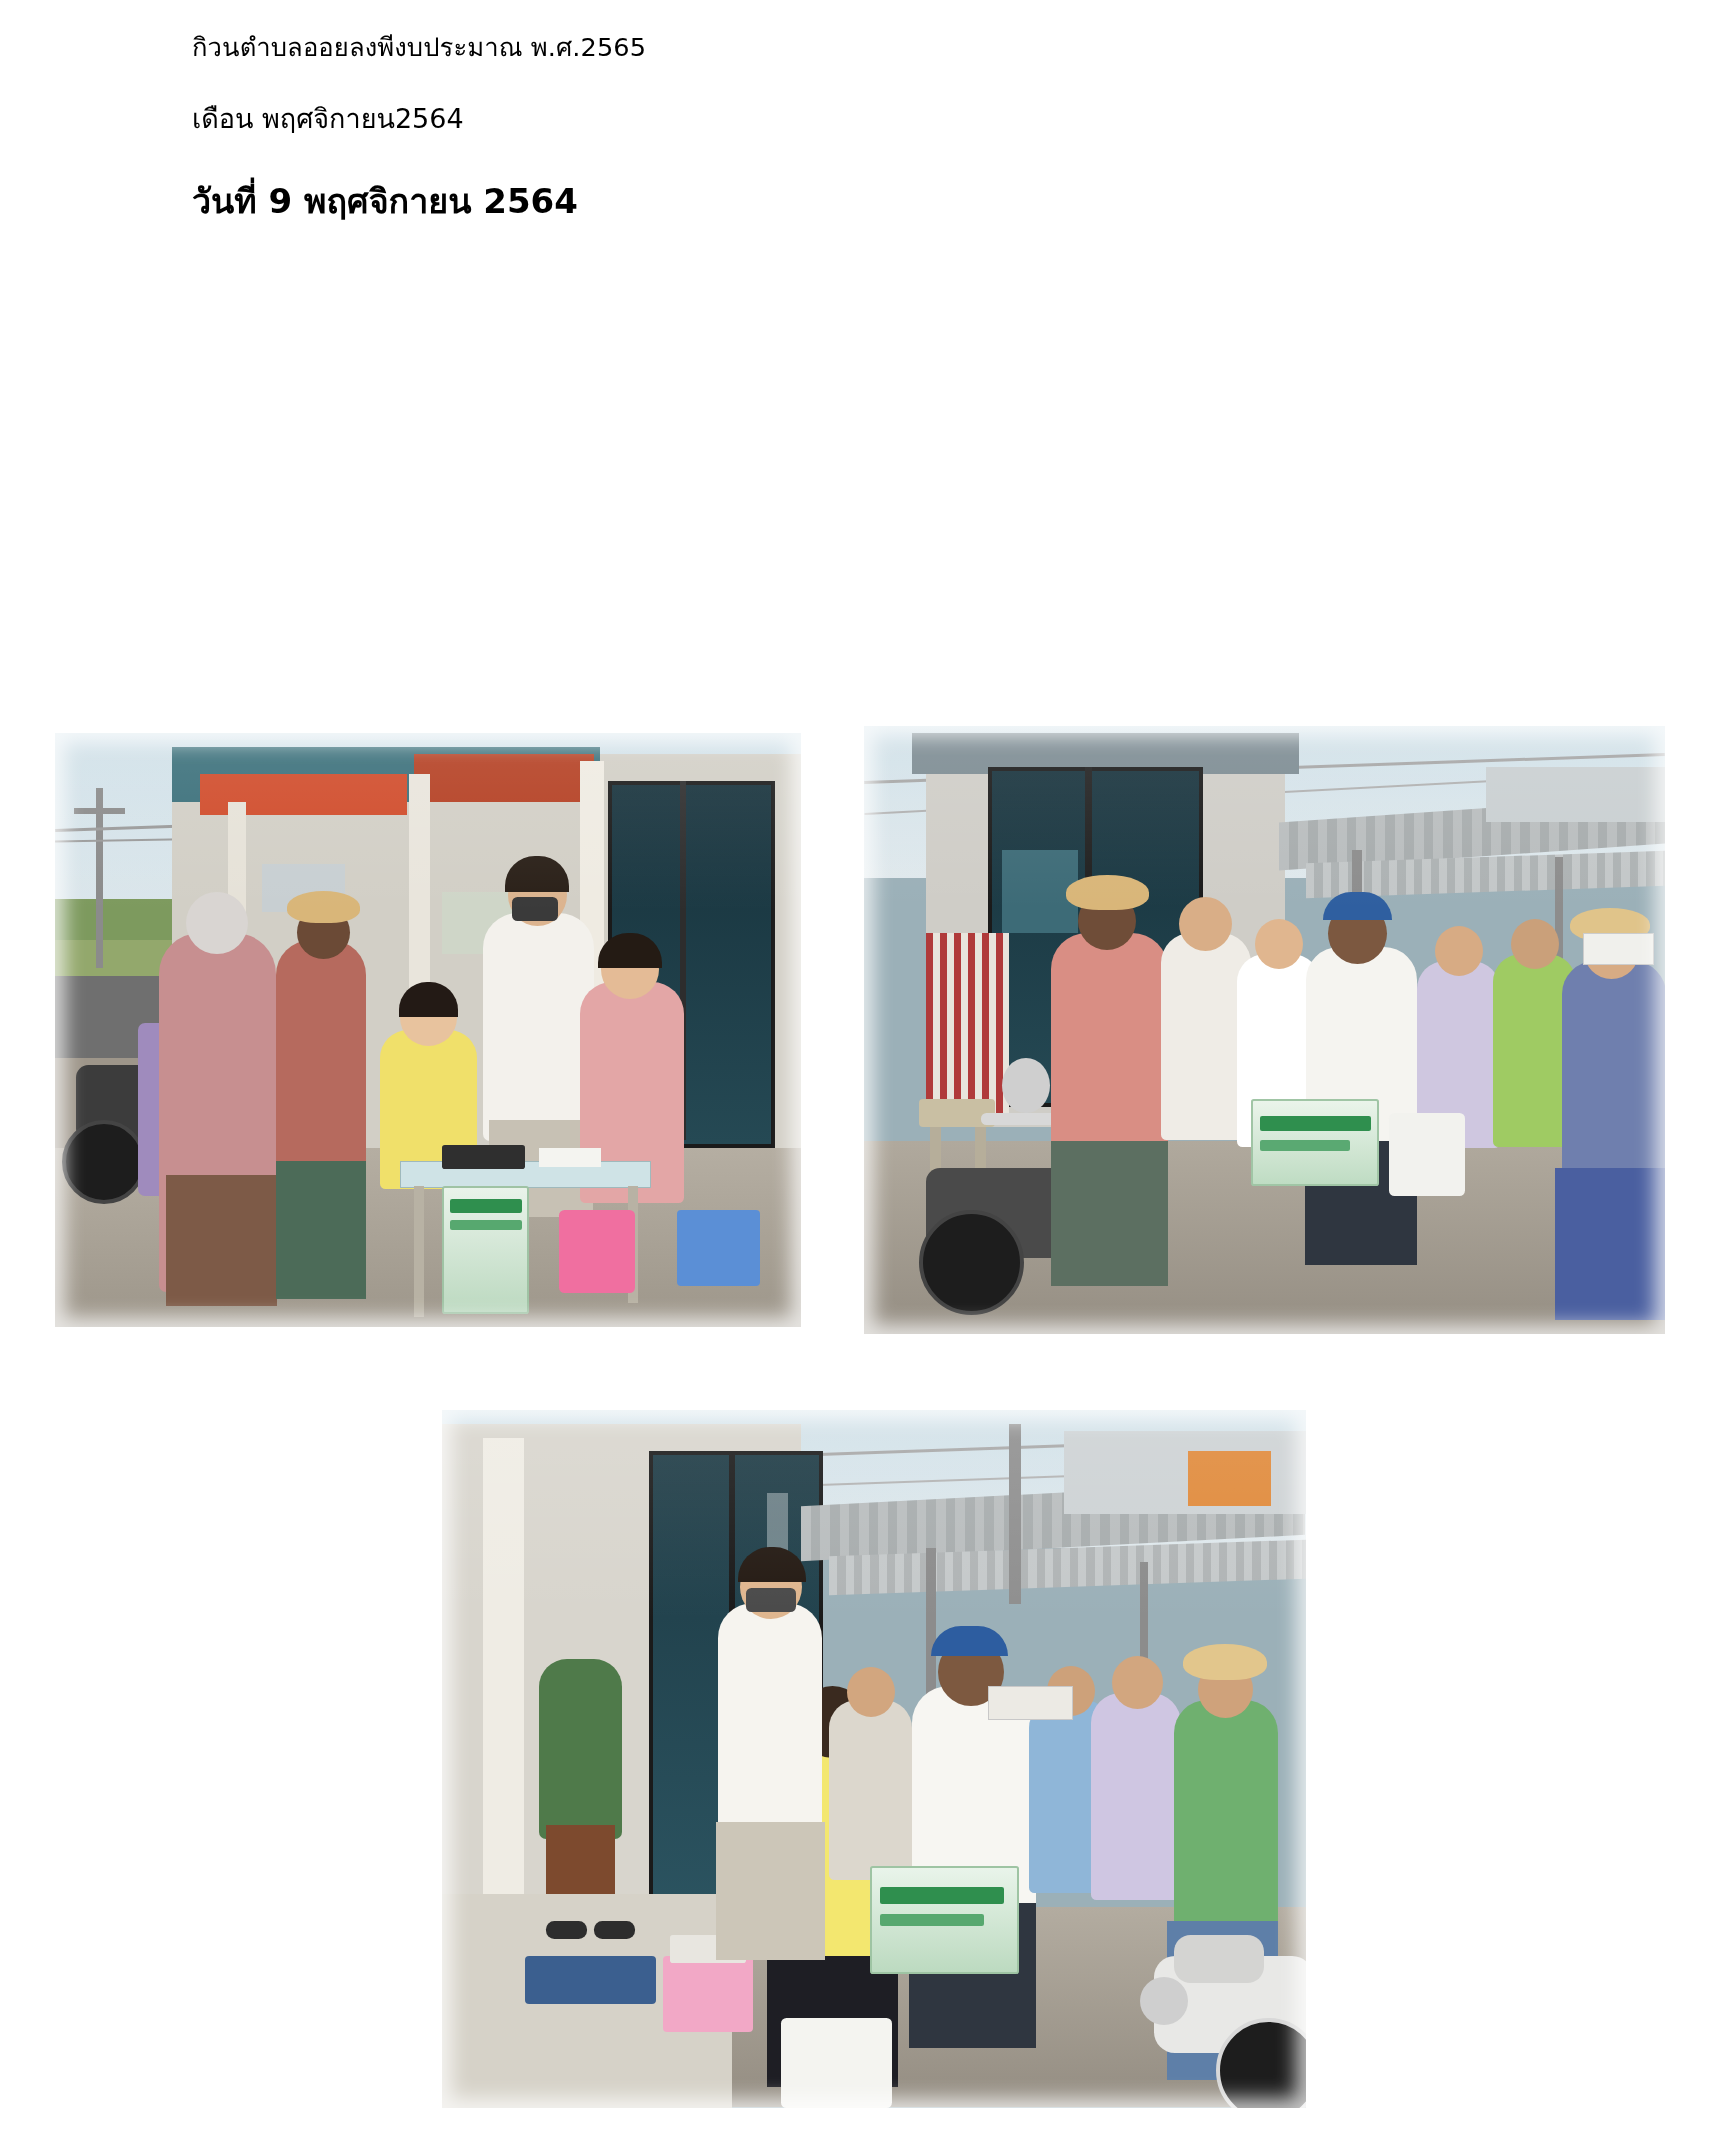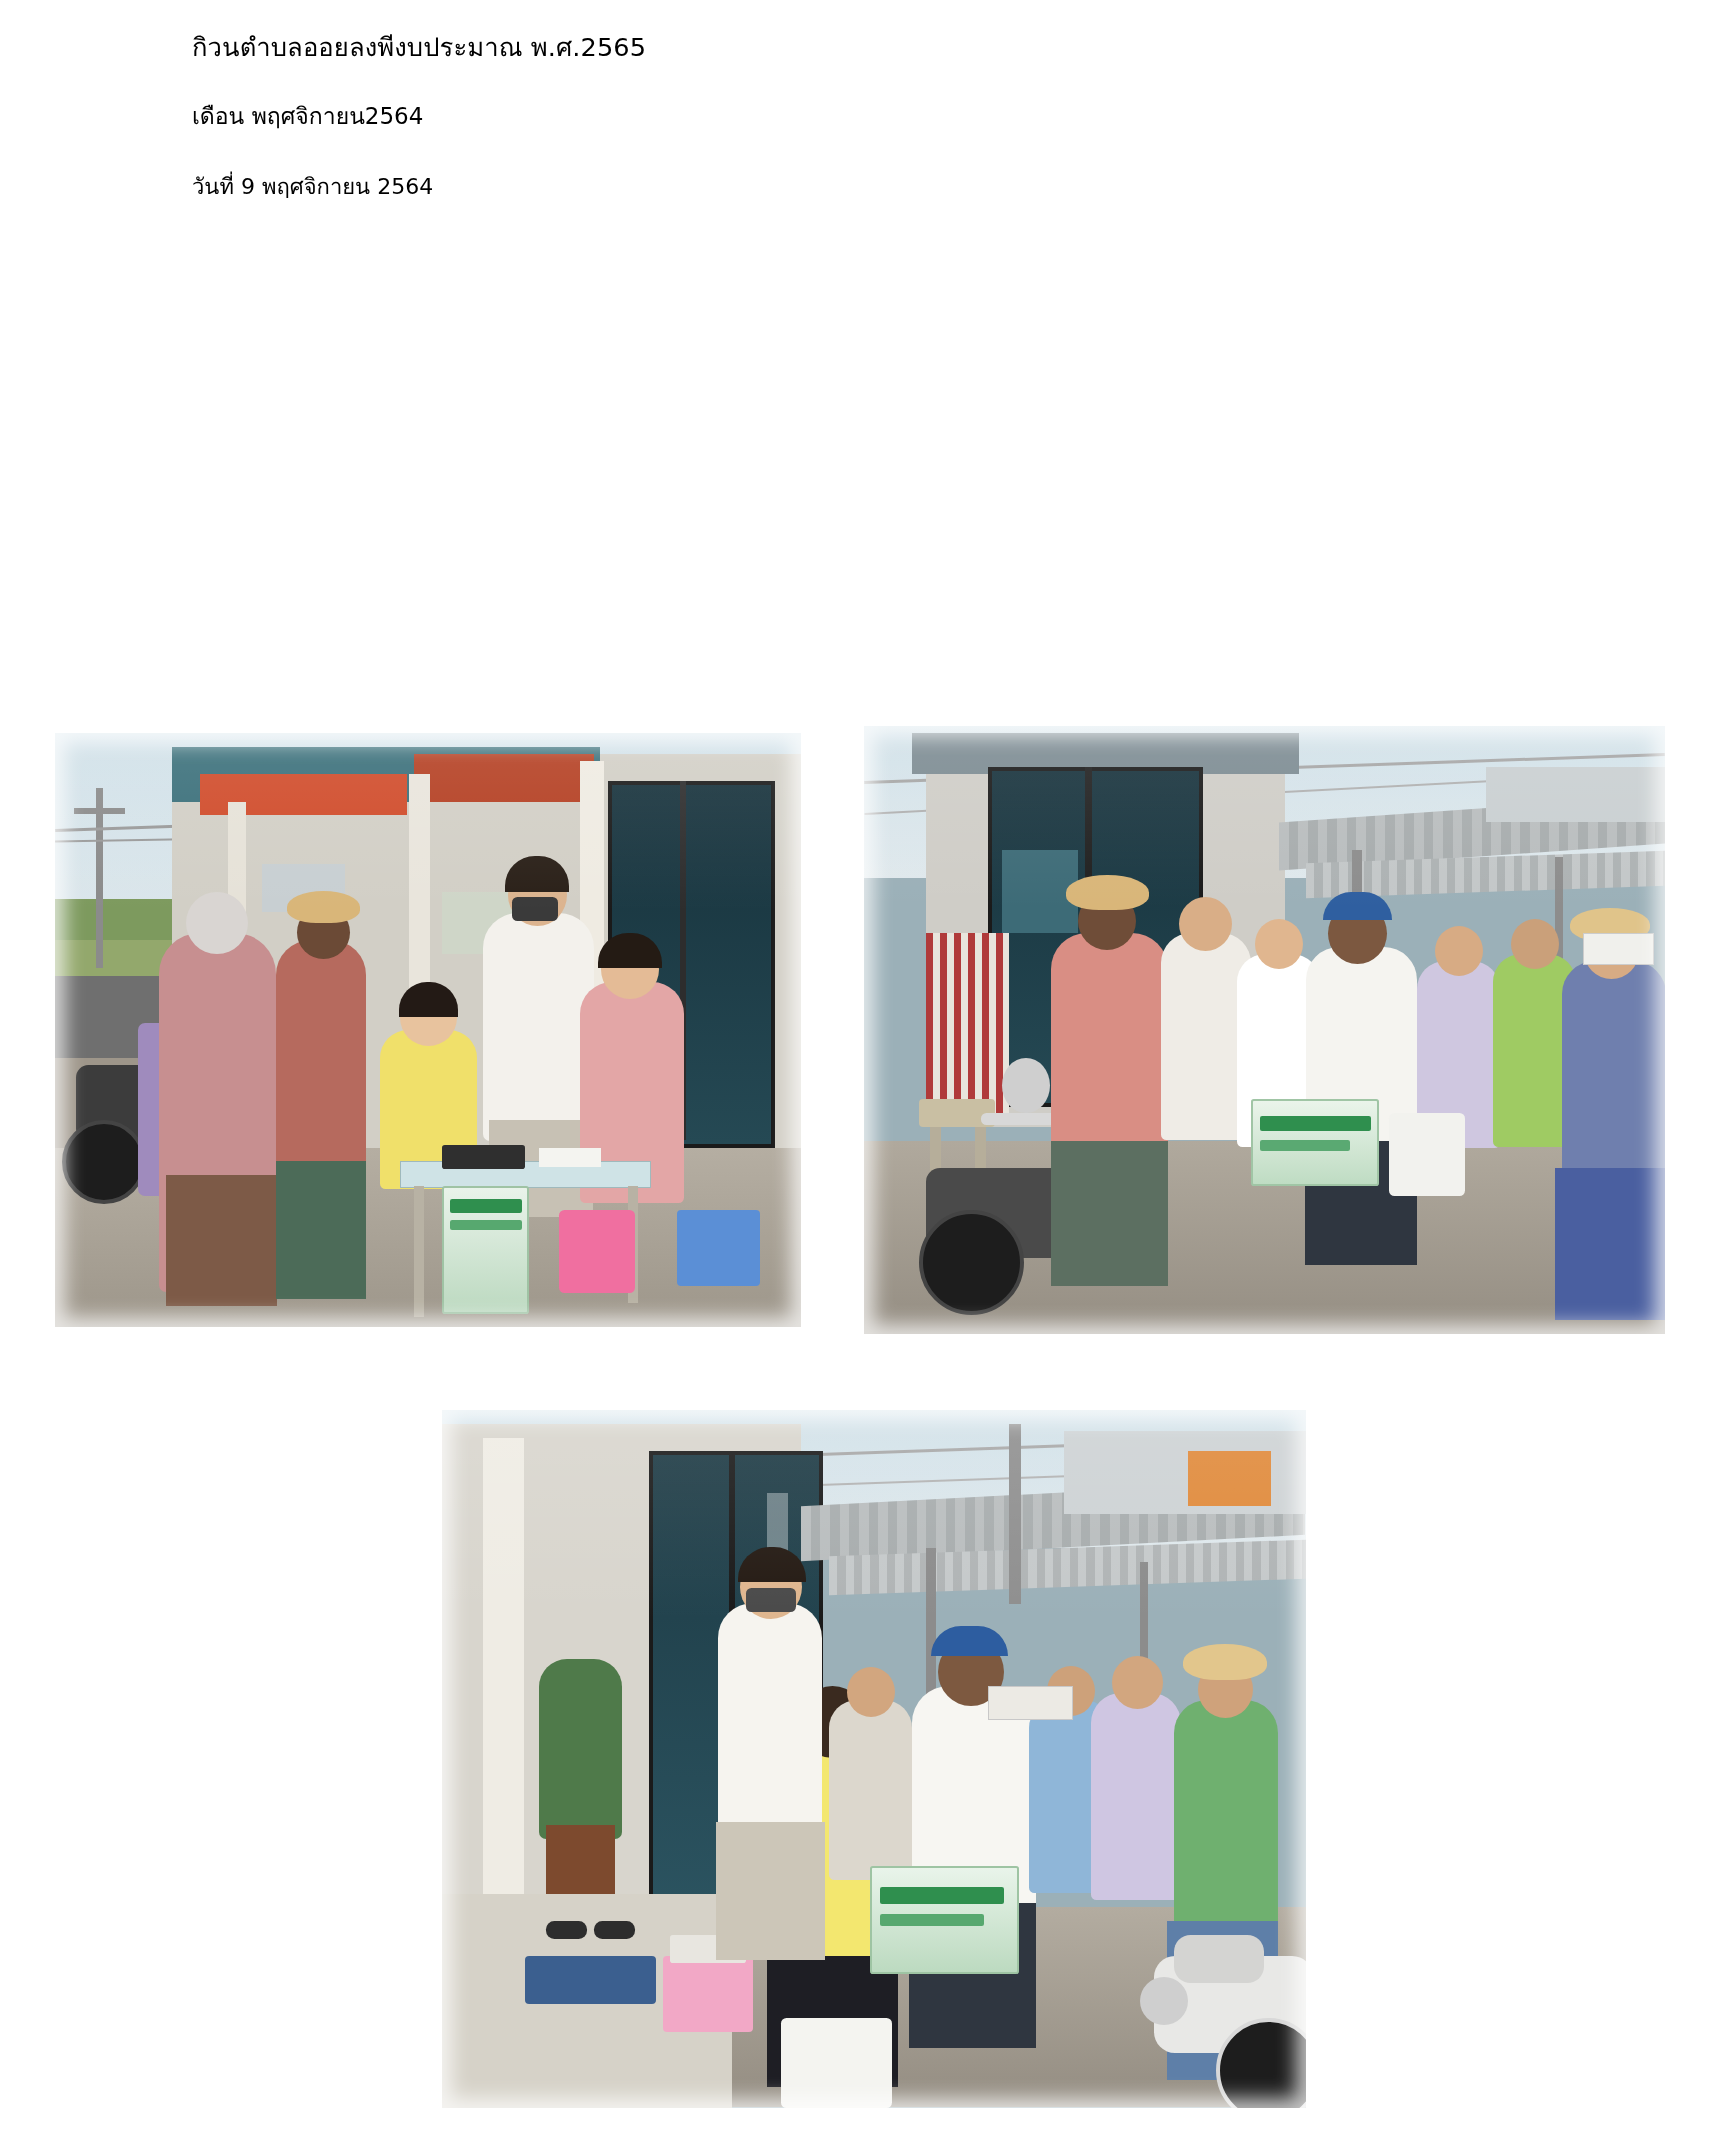--- a/index.html
+++ b/index.html
@@ -26,27 +26,27 @@
     top: 28px;
     width: 1333px;
   }
   .line-title {
     font-size: 25.6px;
     line-height: 1.5;
     margin: 0 0 33px 0;
     letter-spacing: 0.1px;
   }
   .line-month {
-    font-size: 23px;
+    font-size: 27px;
     line-height: 1.5;
     margin: 8px 0 36px 0;
   }
   .line-date {
-    font-size: 22px;
-    font-weight: normal;
+    font-size: 34px;
+    font-weight: bold;
     line-height: 1.5;
     margin: 0 0 30px 0;
   }
   .para {
     font-size: 28px;
     line-height: 1.65;
     margin: 0;
     width: 1271px;
     text-align: left;
   }

